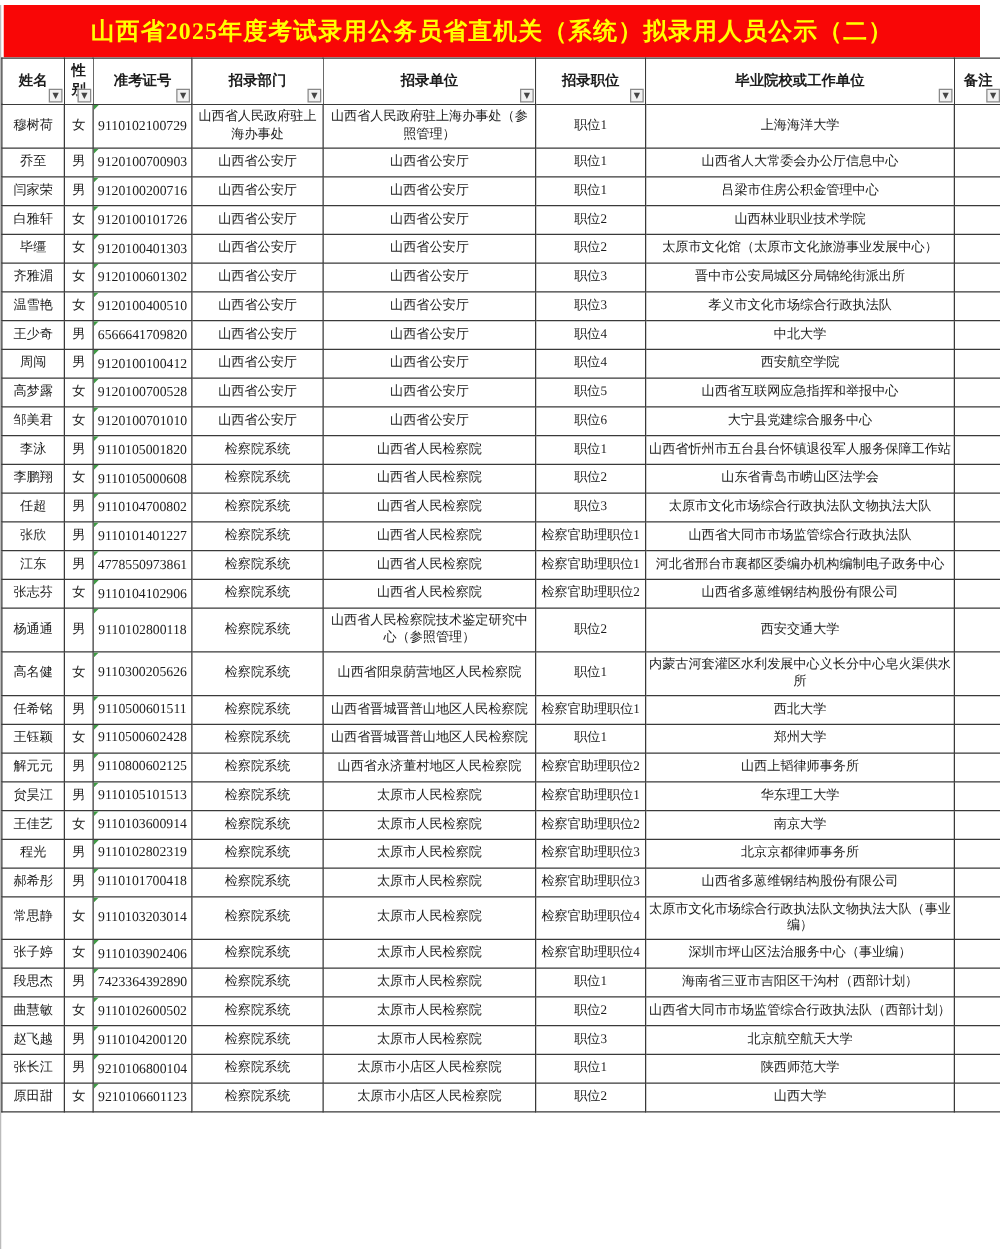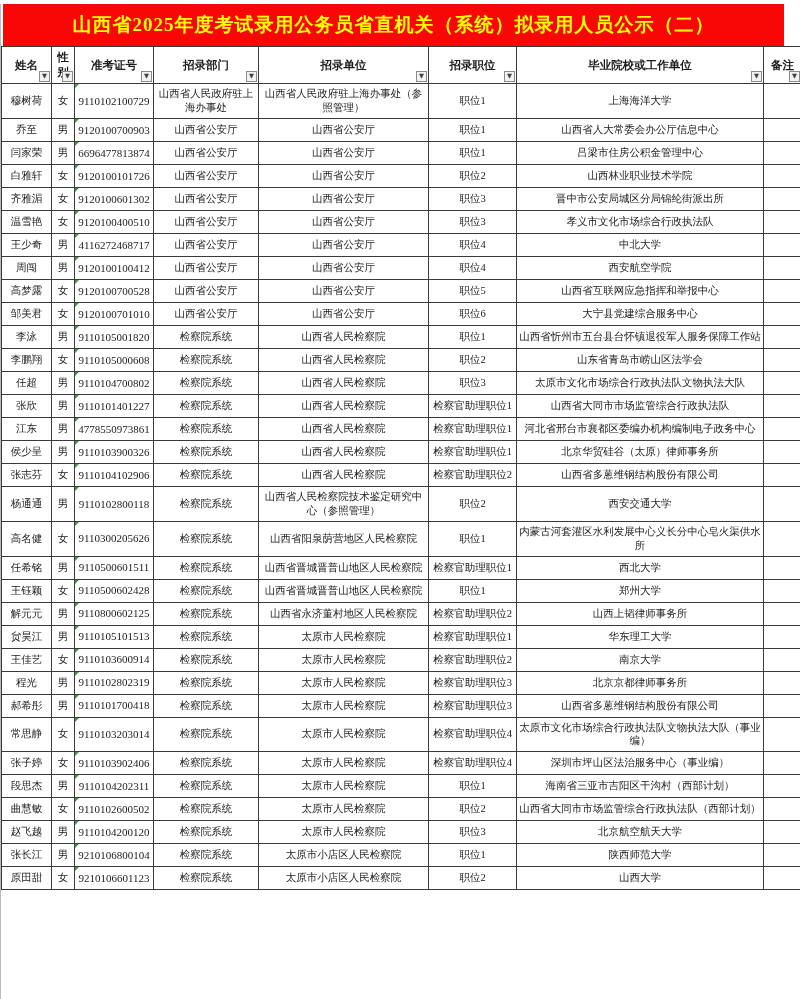--- a/index.html
+++ b/index.html
@@ -129,35 +129,45 @@
           <td class="ticket">9120100700903</td>
           <td>山西省公安厅</td>
           <td>山西省公安厅</td>
           <td>职位1</td>
           <td>山西省人大常委会办公厅信息中心</td>
           <td></td>
         </tr>
         <tr>
           <td>闫家荣</td>
           <td>男</td>
-          <td class="ticket">6696477813874</td>
+          <td class="ticket">9120100200716</td>
           <td>山西省公安厅</td>
           <td>山西省公安厅</td>
           <td>职位1</td>
           <td>吕梁市住房公积金管理中心</td>
           <td></td>
         </tr>
         <tr>
           <td>白雅轩</td>
           <td>女</td>
           <td class="ticket">9120100101726</td>
           <td>山西省公安厅</td>
           <td>山西省公安厅</td>
           <td>职位2</td>
           <td>山西林业职业技术学院</td>
+          <td></td>
+        </tr>
+        <tr>
+          <td>毕缰</td>
+          <td>女</td>
+          <td class="ticket">9120100401303</td>
+          <td>山西省公安厅</td>
+          <td>山西省公安厅</td>
+          <td>职位2</td>
+          <td>太原市文化馆（太原市文化旅游事业发展中心）</td>
           <td></td>
         </tr>
         <tr>
           <td>齐雅湄</td>
           <td>女</td>
           <td class="ticket">9120100601302</td>
           <td>山西省公安厅</td>
           <td>山西省公安厅</td>
           <td>职位3</td>
           <td>晋中市公安局城区分局锦纶街派出所</td>
@@ -169,21 +179,21 @@
           <td class="ticket">9120100400510</td>
           <td>山西省公安厅</td>
           <td>山西省公安厅</td>
           <td>职位3</td>
           <td>孝义市文化市场综合行政执法队</td>
           <td></td>
         </tr>
         <tr>
           <td>王少奇</td>
           <td>男</td>
-          <td class="ticket">4116272468717</td>
+          <td class="ticket">6566641709820</td>
           <td>山西省公安厅</td>
           <td>山西省公安厅</td>
           <td>职位4</td>
           <td>中北大学</td>
           <td></td>
         </tr>
         <tr>
           <td>周闯</td>
           <td>男</td>
           <td class="ticket">9120100100412</td>
@@ -254,30 +264,20 @@
           <td></td>
         </tr>
         <tr>
           <td>江东</td>
           <td>男</td>
           <td class="ticket">4778550973861</td>
           <td>检察院系统</td>
           <td>山西省人民检察院</td>
           <td>检察官助理职位1</td>
           <td>河北省邢台市襄都区委编办机构编制电子政务中心</td>
-          <td></td>
-        </tr>
-        <tr>
-          <td>侯少呈</td>
-          <td>男</td>
-          <td class="ticket">9110103900326</td>
-          <td>检察院系统</td>
-          <td>山西省人民检察院</td>
-          <td>检察官助理职位1</td>
-          <td>北京华贸硅谷（太原）律师事务所</td>
           <td></td>
         </tr>
         <tr>
           <td>张志芬</td>
           <td>女</td>
           <td class="ticket">9110104102906</td>
           <td>检察院系统</td>
           <td>山西省人民检察院</td>
           <td>检察官助理职位2</td>
           <td>山西省多蒽维钢结构股份有限公司</td>
@@ -389,21 +389,21 @@
           <td class="ticket">9110103902406</td>
           <td>检察院系统</td>
           <td>太原市人民检察院</td>
           <td>检察官助理职位4</td>
           <td>深圳市坪山区法治服务中心（事业编）</td>
           <td></td>
         </tr>
         <tr>
           <td>段思杰</td>
           <td>男</td>
-          <td class="ticket">9110104202311</td>
+          <td class="ticket">7423364392890</td>
           <td>检察院系统</td>
           <td>太原市人民检察院</td>
           <td>职位1</td>
           <td>海南省三亚市吉阳区干沟村（西部计划）</td>
           <td></td>
         </tr>
         <tr>
           <td>曲慧敏</td>
           <td>女</td>
           <td class="ticket">9110102600502</td>

